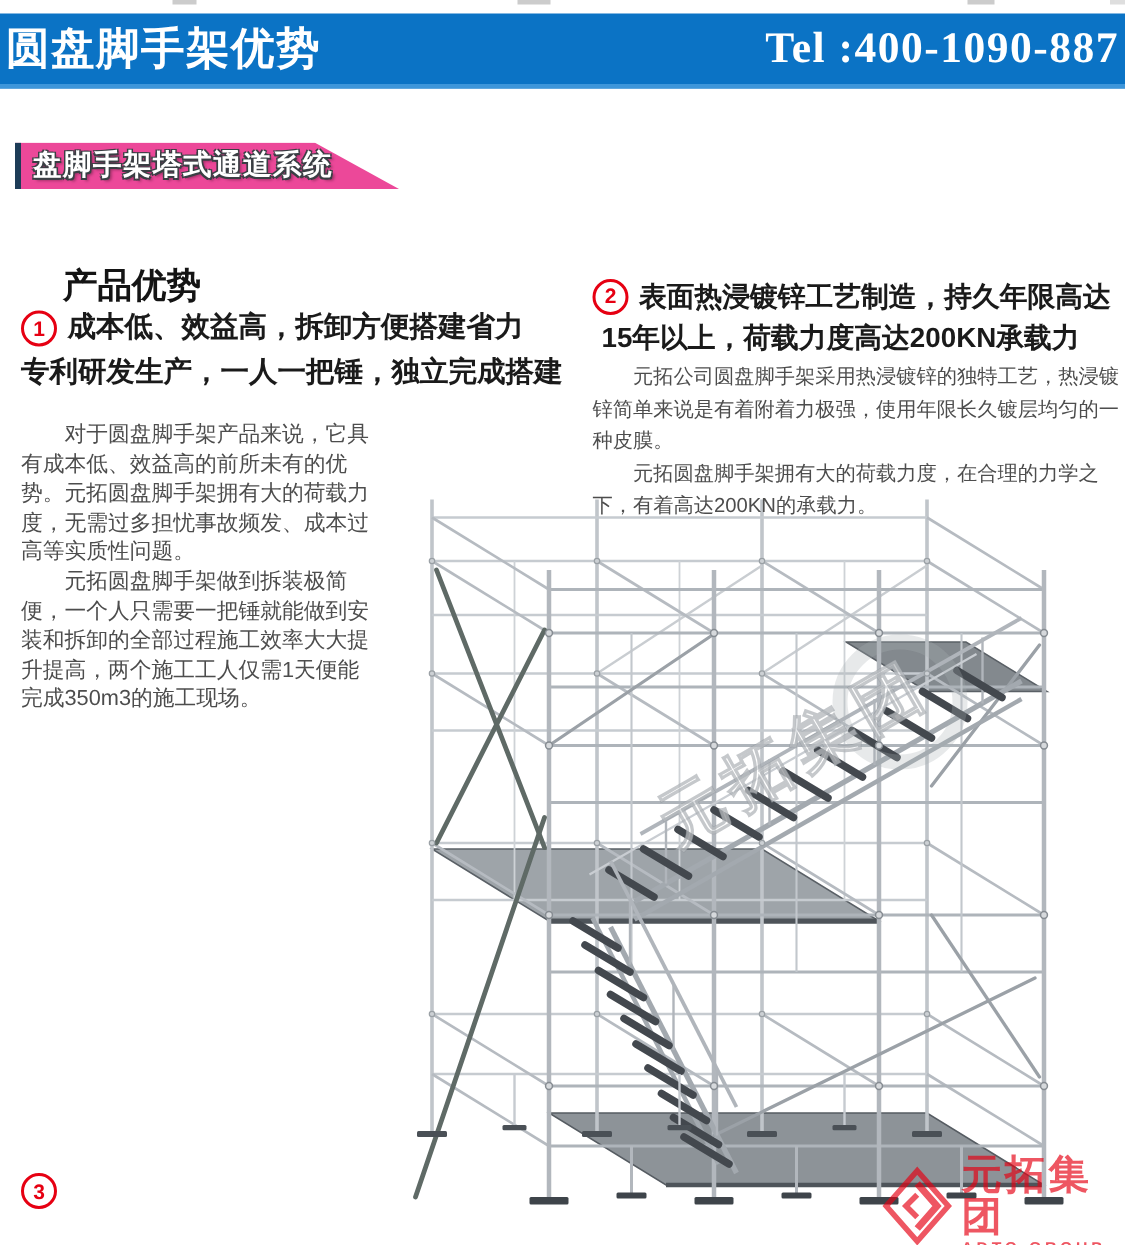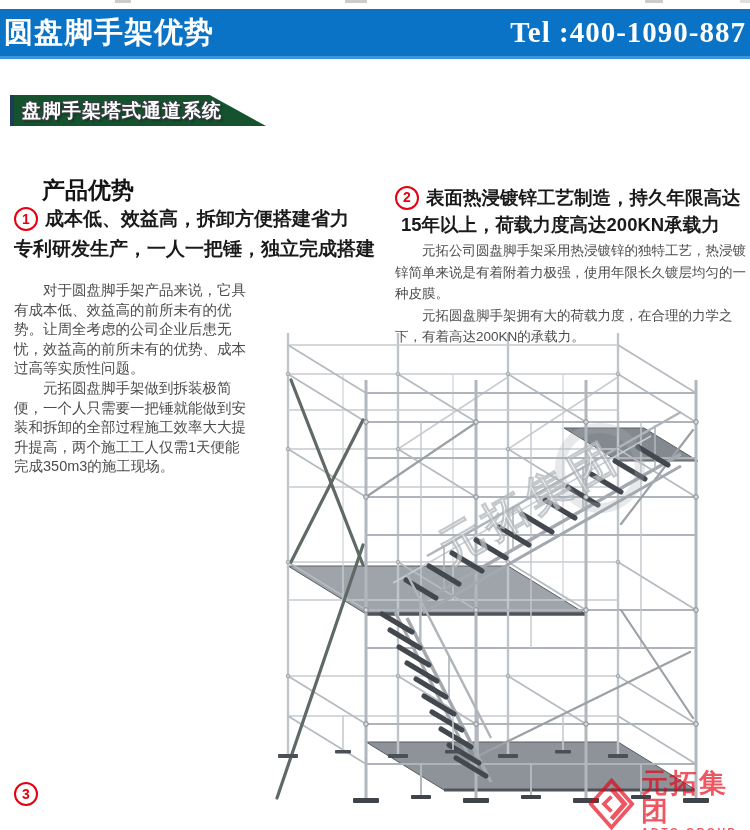--- a/index.html
+++ b/index.html
@@ -15,21 +15,21 @@
     background:#0b73c5;border-bottom:3px solid #3e96da;
     display:flex;align-items:center;justify-content:space-between;
     padding:0 4px;box-sizing:border-box;
   }
   .header .title{color:#ffffff;font-size:29px;font-weight:bold;letter-spacing:1px;}
   .header .tel{color:#ffffff;font-size:29px;font-weight:bold;letter-spacing:1px;font-family:Liberation Serif, serif;}
 
   
   .ribbon{
     position:absolute;left:10px;top:95px;width:256px;height:31px;
-    background:#14532d;
+    background:#ec4899;
     clip-path:polygon(0 0,78% 0,100% 100%,0 100%);
   }
   .ribbon-notch{position:absolute;left:0;top:0;width:4px;height:31px;background:#1d3c57;}
   .ribbon-label{
     position:absolute;left:12px;top:0;line-height:31px;
     color:#ffffff;font-size:19px;font-weight:bold;letter-spacing:1px;
     text-shadow:1px 1px 0 #3a3f44,-1px 1px 0 #3a3f44,1px -1px 0 #3a3f44,-1px -1px 0 #3a3f44,2px 2px 2px rgba(0,0,0,.35);
   }
 
   .section-title{position:absolute;left:30px;top:163px;margin:12px;font-size:23px;font-weight:bold;color:#141414;}
@@ -305,21 +305,21 @@
   <h2 class="section-title">产品优势</h2>
 
   <div class="adv adv1">
     <div class="adv-line">
       <span class="circle-num">1</span>
       <span>成本低、效益高，拆卸方便搭建省力</span>
     </div>
     <div>专利研发生产，一人一把锤，独立完成搭建</div>
   </div>
   <div class="col-left">
-    <p>对于圆盘脚手架产品来说，它具有成本低、效益高的前所未有的优势。让周全考虑的公司企业后患无忧，效益高的前所未有的优势、成本过高等实质性问题。</p>
+    <p>对于圆盘脚手架产品来说，它具有成本低、效益高的前所未有的优势。元拓圆盘脚手架拥有大的荷载力度，无需过多担忧事故频发、成本过高等实质性问题。</p>
     <p>元拓圆盘脚手架做到拆装极简便，一个人只需要一把锤就能做到安装和拆卸的全部过程施工效率大大提升提高，两个施工工人仅需1天便能完成350m3的施工现场。</p>
   </div>
 
   <div class="adv adv2">
     <div class="adv-line">
       <span class="circle-num">2</span>
       <span>表面热浸镀锌工艺制造，持久年限高达</span>
     </div>
     <div class="line2">15年以上，荷载力度高达200KN承载力</div>
   </div>

